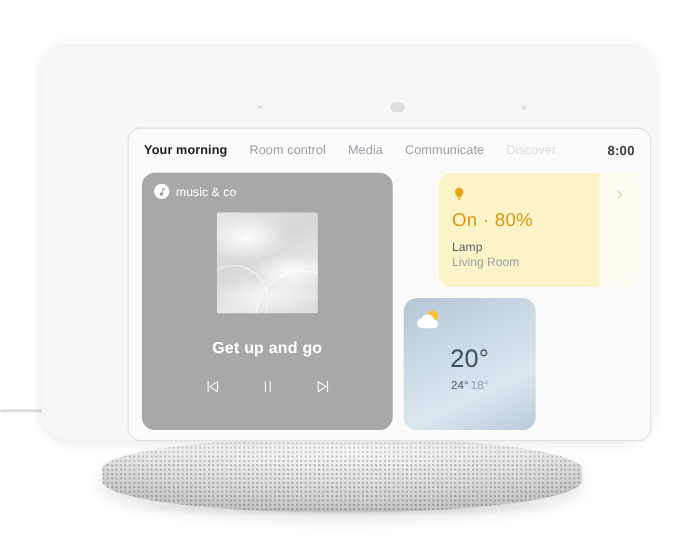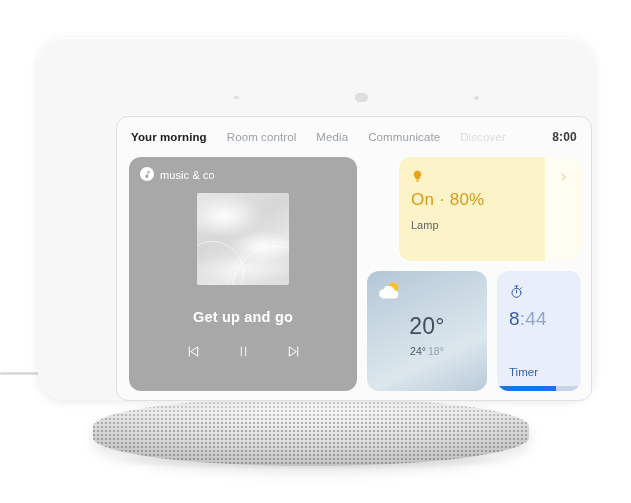--- a/index.html
+++ b/index.html
@@ -425,55 +425,40 @@
           <div id="lamp-card">
             <div id="lamp-fill" style="width: 80%;"></div>
             <div id="lamp-content">
               <svg id="lamp-bulb-icon" width="13" height="16" viewBox="0 0 24 24" fill="#e8a317">
                 <path d="M12 2a7 7 0 0 0-4 12.7V17a1 1 0 0 0 1 1h6a1 1 0 0 0 1-1v-2.3A7 7 0 0 0 12 2z"></path>
                 <rect x="9.5" y="19" width="5" height="1.6" rx="0.8"></rect>
                 <rect x="10.2" y="21.4" width="3.6" height="1.4" rx="0.7"></rect>
               </svg>
               <div id="lamp-state">On · 80%</div>
               <div id="lamp-name">Lamp</div>
+              <div id="lamp-room">Living Room</div>
             </div>
             <svg id="lamp-chevron" width="9" height="14" viewBox="0 0 24 24" fill="none" stroke="#cbb36a" stroke-width="2.2" stroke-linecap="round" stroke-linejoin="round">
               <polyline points="8,4 17,12 8,20"></polyline>
             </svg>
           </div>
 
           <div id="row-bottom">
 
             <div id="weather-card">
               <svg id="weather-icon" width="28" height="22" viewBox="0 0 34 26">
                 <circle cx="21" cy="8.5" r="6" fill="#fbc02d"></circle>
                 <path d="M9.5 22a5.6 5.6 0 0 1-.4-11.18A7.2 7.2 0 0 1 22.6 12.4 4.8 4.8 0 0 1 22 22H9.5z" fill="#ffffff"></path>
               </svg>
               <div id="weather-temp">20°</div>
               <div id="weather-range">
                 <span id="weather-high">24°</span><span id="weather-low">18°</span>
               </div>
             </div>
 
-            <div id="timer-card">
-              <svg id="timer-icon" width="15" height="17" viewBox="0 0 24 24" fill="none" stroke="#3a5fa8" stroke-width="1.6" stroke-linecap="round">
-                <circle cx="12" cy="14" r="7.2"></circle>
-                <line x1="12" y1="14" x2="12" y2="10"></line>
-                <line x1="9.6" y1="3.2" x2="14.4" y2="3.2"></line>
-                <line x1="12" y1="3.2" x2="12" y2="6.6"></line>
-                <line x1="18.4" y1="7.6" x2="20" y2="6"></line>
-              </svg>
-              <div id="timer-time">
-                <span id="timer-minutes">8</span><span id="timer-seconds">:44</span>
-              </div>
-              <div id="timer-label">Timer</div>
-              <div id="timer-progress-track">
-                <div id="timer-progress-fill" style="width: 70%;"></div>
-              </div>
-            </div>
 
           </div>
         </div>
 
       </div>
     </div>
   </div>
 </div>
 
 </body></html>

